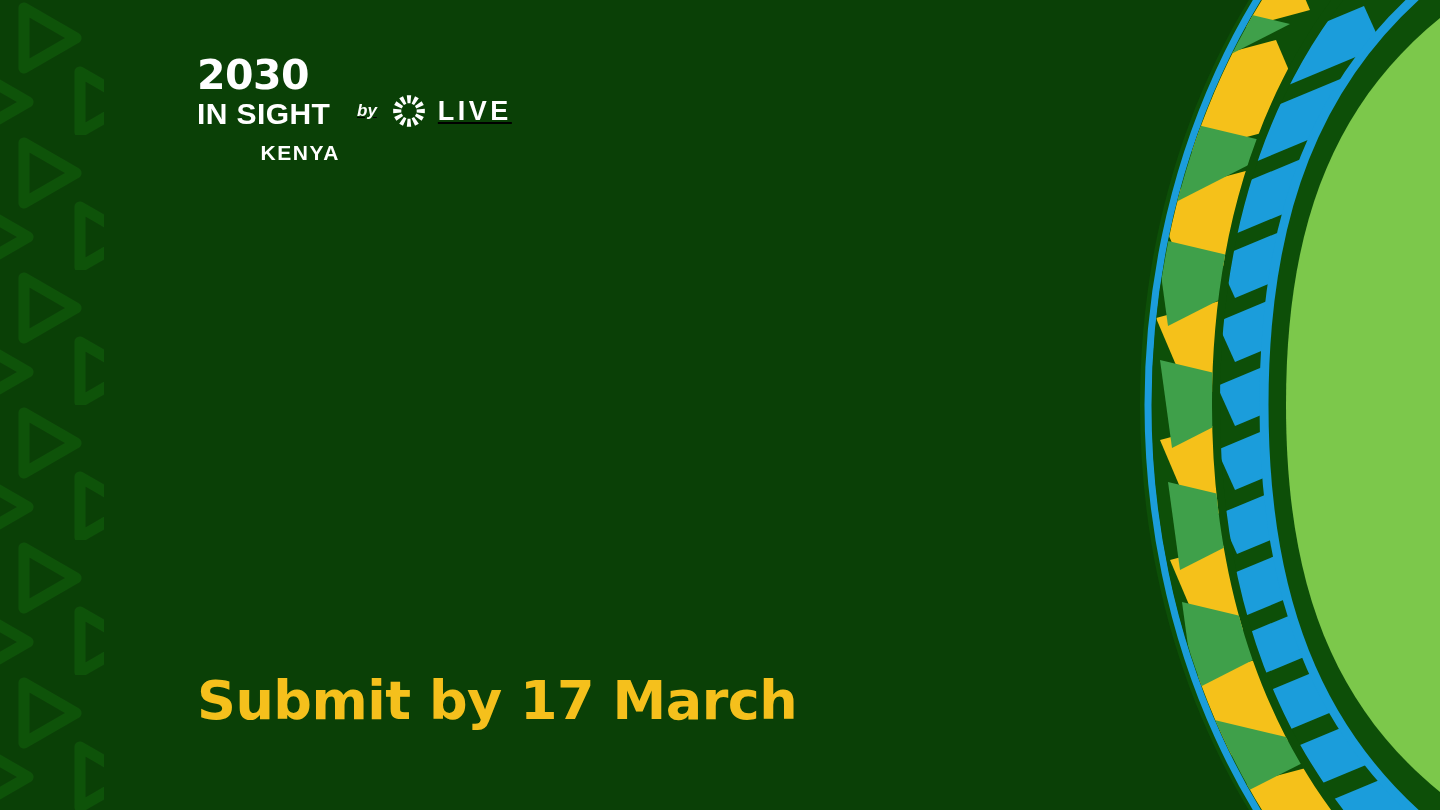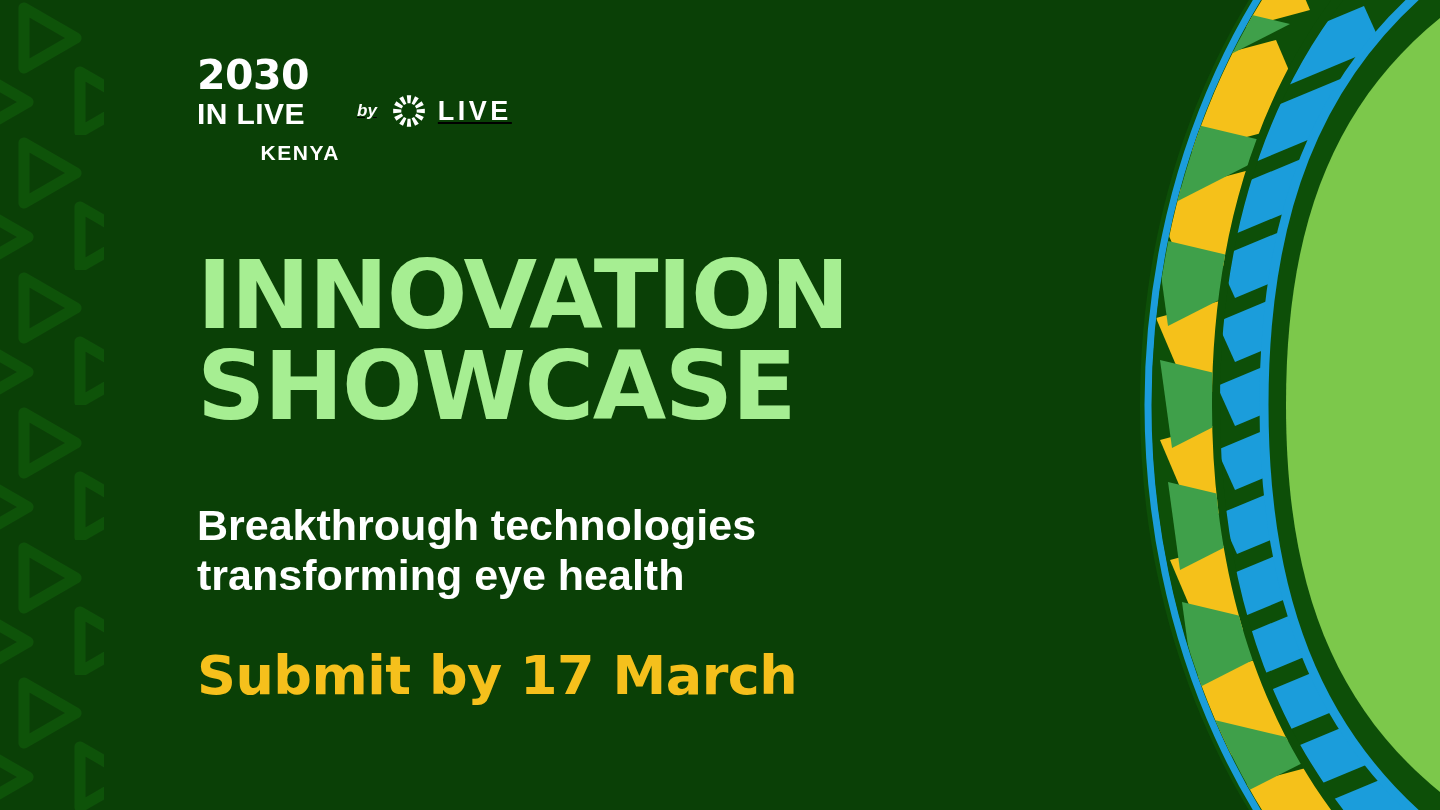--- a/index.html
+++ b/index.html
@@ -128,21 +128,21 @@
     font-family:"Liberation Sans", sans-serif;
     font-weight:700;
     font-size:43px;
     line-height:1.17;
     width:720px;
   }
   #subtitle .sub-line { display:block; }
 
   
   #deadline {
-    position:absolute; left:0; top:646px;
+    position:absolute; left:0; top:671px;
     color:#f5c01c;
     font-family:"DejaVu Sans", sans-serif;
     font-weight:700;
     font-size:54px;
     line-height:1.1;
     letter-spacing:-0.5px;
   }
 </style>
 </head>
 <body>
@@ -260,21 +260,21 @@
     </g>
   </svg>
 
   <div id="content">
 
     <div id="logo-lockup">
 
       <div id="logo-row-1">
         <div id="brand-mark">
           <div id="logo-2030">2030</div>
-          <div id="logo-insight">IN LIVE</div>
+          <div id="logo-insight">IN SIGHT</div>
         </div>
 
         <div id="by-iapb">
           <span id="by-text">by</span>
           <svg id="iapb-mark" viewBox="0 0 48 48" aria-hidden="true">
             <g fill="#ffffff">
               <g transform="translate(24,24)">
                 <g>
                     <path d="M -2.6 -19 L 2.6 -19 L 1.7 -9.2 L -1.7 -9.2 Z"></path>
                   </g>
@@ -314,26 +314,18 @@
               </g>
             </g>
           </svg>
           <span id="iapb-text">LIVE</span>
         </div>
       </div>
 
       <div id="country-label">KENYA</div>
     </div>
 
-    <h1 id="headline">
-      <span class="hl-line">INNOVATION</span>
-      <span class="hl-line">SHOWCASE</span>
-    </h1>
-
-    <p id="subtitle">
-      <span class="sub-line">Breakthrough technologies</span>
-      <span class="sub-line">transforming eye health</span>
-    </p>
+
 
     <p id="deadline">Submit by 17 March</p>
 
   </div>
 </div>
 
 </body></html>

